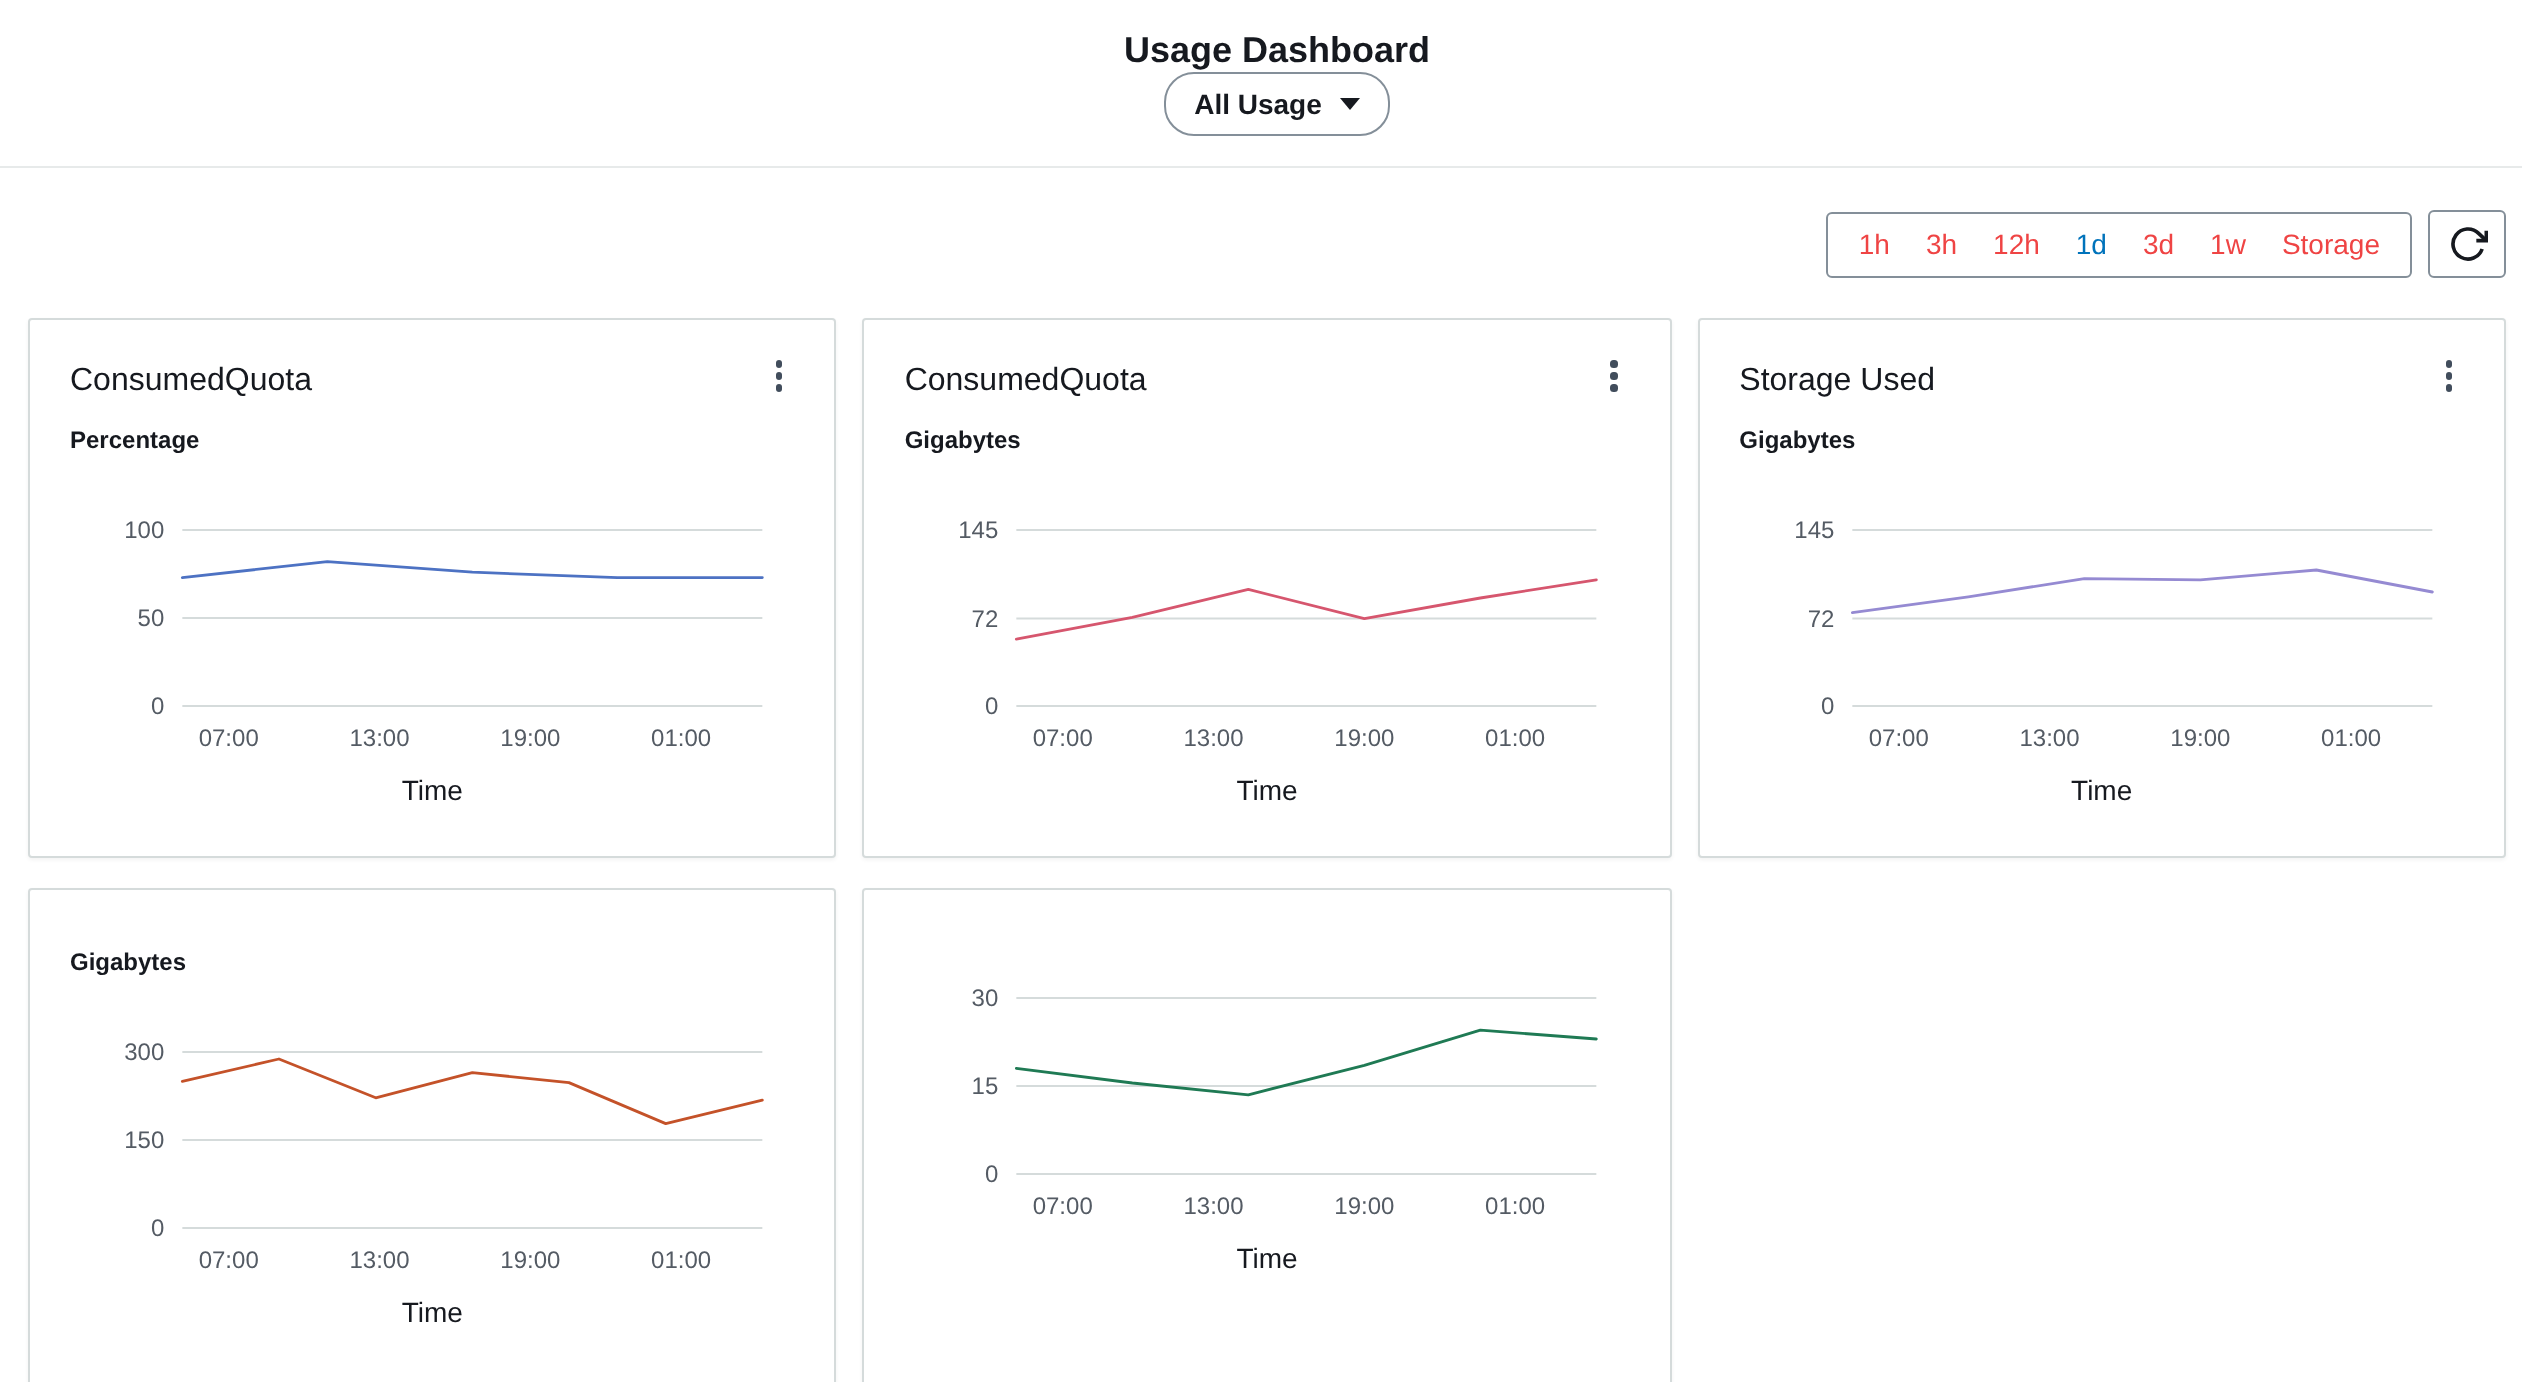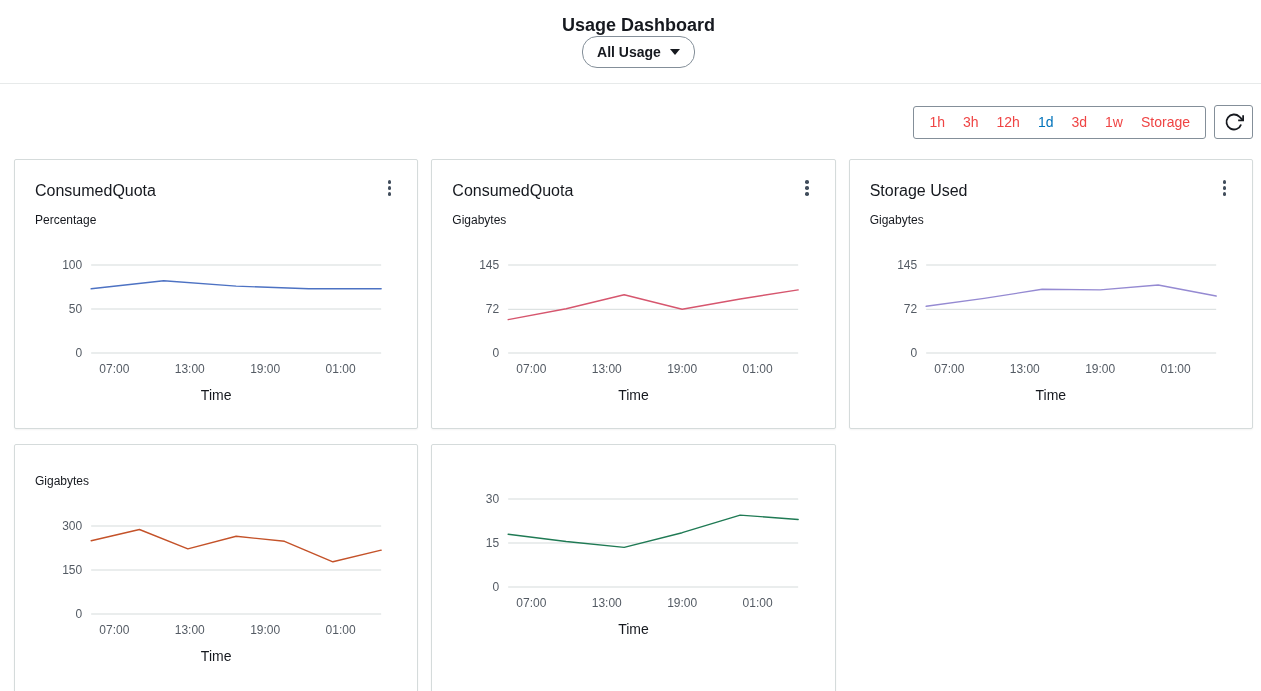--- a/index.html
+++ b/index.html
@@ -52,21 +52,21 @@
     box-shadow:0 1px 2px rgba(0,0,0,.05);
     height:270px; padding:16px 20px;
   }
   .card-head { display:flex; justify-content:space-between; align-items:flex-end; }
   .card-title { font-size:16px; color:#16191f; }
   .kebab {
     border:none; background:none; padding:4px 6px; cursor:pointer;
     display:flex; flex-direction:column; gap:2.5px; align-items:center;
   }
   .kebab i { width:3.5px; height:3.5px; border-radius:50%; background:#414d5c; display:block; }
-  .unit { font-size:12px; margin-top:13px; color:#16191f; }
+  .unit { font-size:12px; margin-top:13px; color:#16191f;font-weight:bold; }
   svg.chart { display:block; width:100%; height:146px; margin-top:8px; }
   svg.chart text { font-family:"Liberation Sans", sans-serif; font-size:12px; fill:#545b64; }
   .xlabel { text-align:center; font-size:14px; margin-top:6px; color:#16191f; }
 </style>
 </head>
 <body>
 
 <div class="header">
   <div class="page-title">Usage Dashboard</div>
   <button class="btn">

